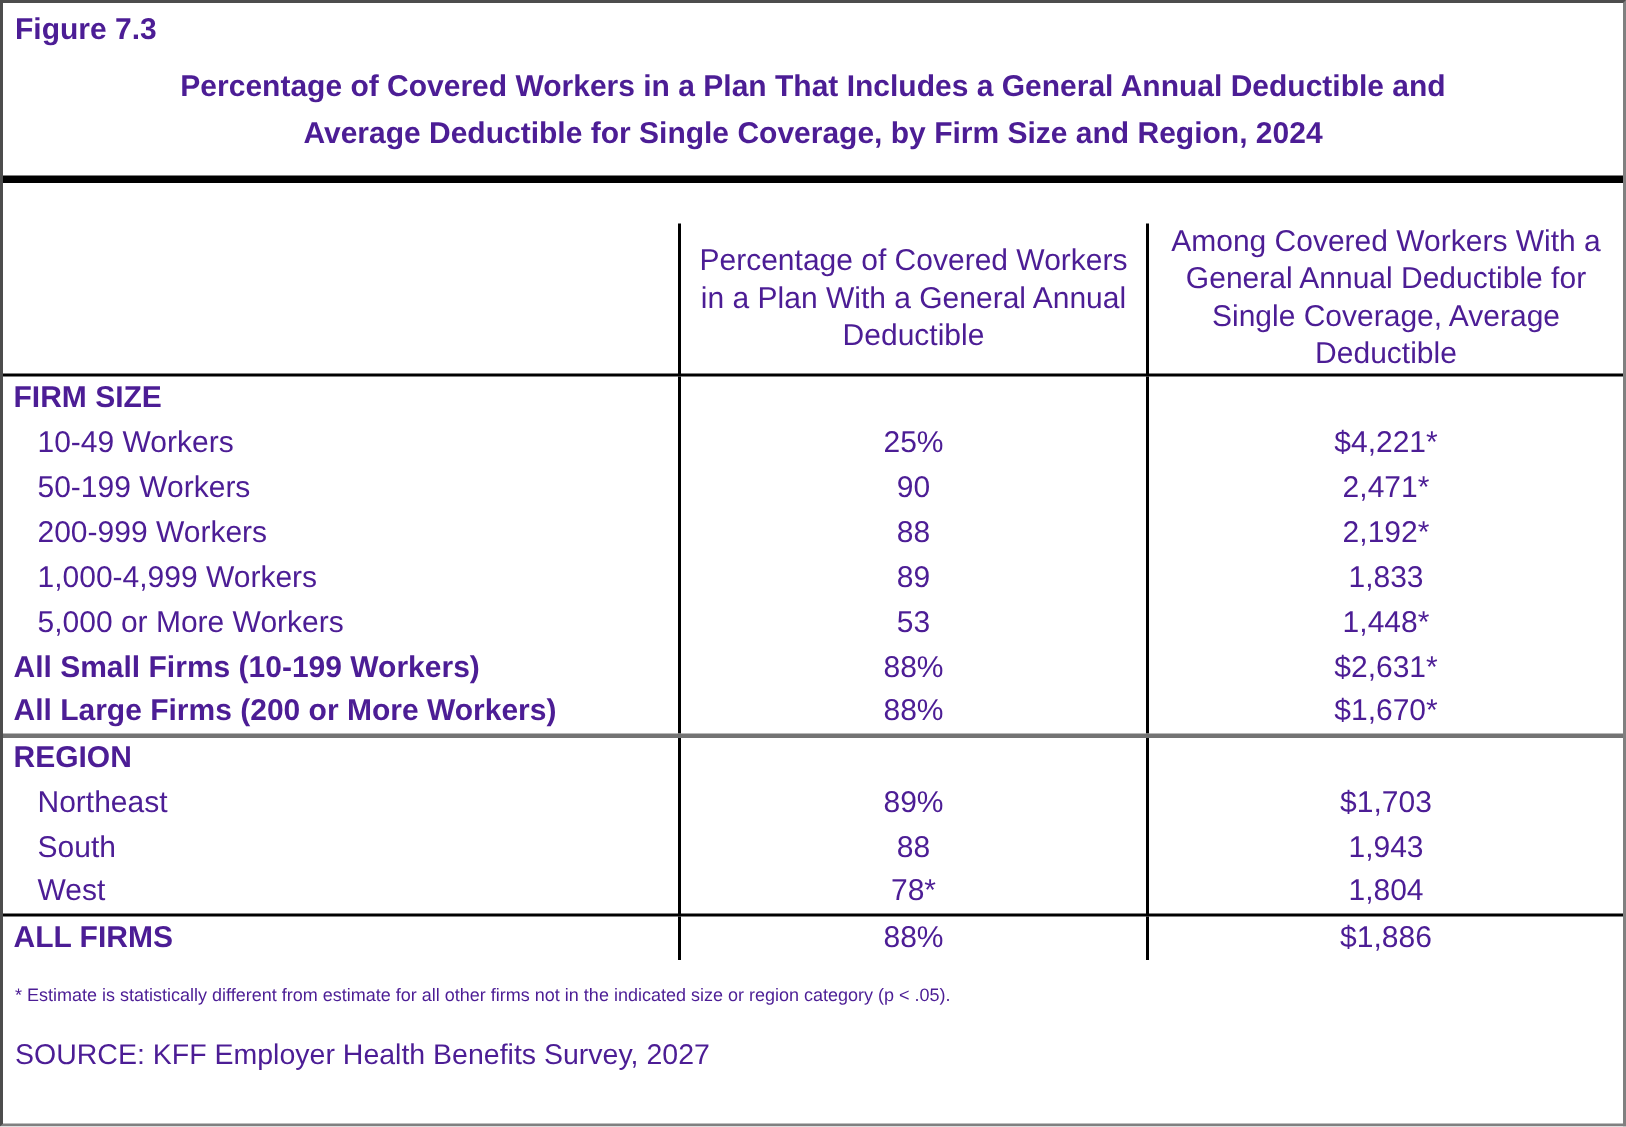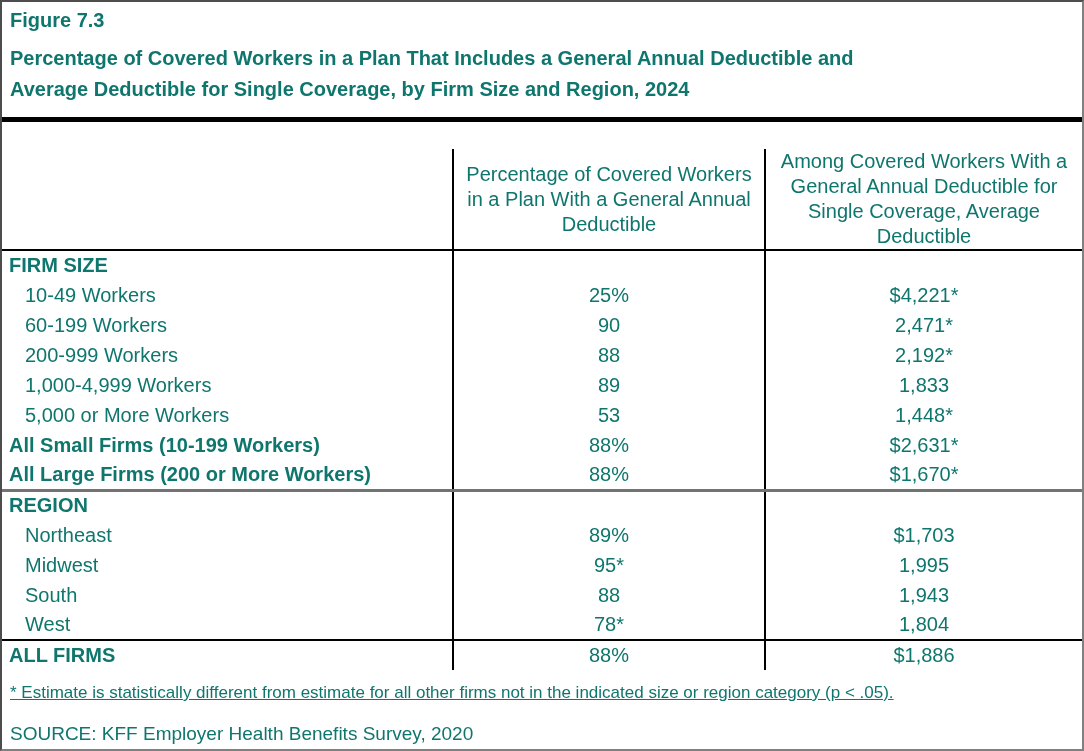--- a/index.html
+++ b/index.html
@@ -1,39 +1,40 @@
 <!DOCTYPE html>
 <html><head>
 <meta charset="utf-8">
 <style>
   * { margin: 0; padding: 0; box-sizing: border-box; }
   html, body { background: #fff; }
   .page {
     width: 1084px;
     height: 751px;
     background: #ffffff;
-    color: #0f766e;
+    color: #4c1d95;
     font-family: "Liberation Sans", "DejaVu Sans", sans-serif;
     border-top: 2px solid #4d4d4d;
     border-left: 2px solid #4d4d4d;
     border-right: 2px solid #808080;
     border-bottom: 2px solid #808080;
     overflow: hidden;
   }
   .header { padding: 8px 8px 0 8px; }
   .figure-label {
     font-size: 20px;
     font-weight: bold;
     line-height: 20px;
   }
   .title {
     margin-top: 13px;
     font-size: 20px;
     font-weight: bold;
     line-height: 31px;
+    text-align: center;
   }
   .title-rule {
     height: 5px;
     background: #000;
     margin-top: 12px;
   }
   table.data {
     border-collapse: collapse;
     table-layout: fixed;
     width: 100%;
@@ -59,23 +60,22 @@
   td.lbl { text-align: left; padding-left: 23px; white-space: nowrap; }
   td.val { text-align: center; }
   tr.row-section td.lbl,
   tr.row-total td.lbl,
   tr.row-grand td.lbl { padding-left: 7px; font-weight: bold; }
   tr.row-total td, tr.row-grand td { font-weight: normal; }
   tr.row-region-start { border-top: 3px solid #737373; }
   tr.row-grand { border-top: 2px solid #000; }
   .footnote {
     margin: 13px 8px 0 8px;
-    font-size: 17px;
+    font-size: 12px;
     line-height: 20px;
-    text-decoration: underline;
   }
   .source {
     margin: 20px 8px 0 8px;
     font-size: 19px;
     line-height: 22px;
   }
 </style>
 </head>
 <body>
 
@@ -109,21 +109,21 @@
         <td class="lbl">FIRM SIZE</td>
         <td class="val c2"></td>
         <td class="val c3"></td>
       </tr>
       <tr class="row-item">
         <td class="lbl">10-49 Workers</td>
         <td class="val c2">25%</td>
         <td class="val c3">$4,221*</td>
       </tr>
       <tr class="row-item">
-        <td class="lbl">60-199 Workers</td>
+        <td class="lbl">50-199 Workers</td>
         <td class="val c2">90</td>
         <td class="val c3">2,471*</td>
       </tr>
       <tr class="row-item">
         <td class="lbl">200-999 Workers</td>
         <td class="val c2">88</td>
         <td class="val c3">2,192*</td>
       </tr>
       <tr class="row-item">
         <td class="lbl">1,000-4,999 Workers</td>
@@ -149,38 +149,33 @@
         <td class="lbl">REGION</td>
         <td class="val c2"></td>
         <td class="val c3"></td>
       </tr>
       <tr class="row-item">
         <td class="lbl">Northeast</td>
         <td class="val c2">89%</td>
         <td class="val c3">$1,703</td>
       </tr>
       <tr class="row-item">
-        <td class="lbl">Midwest</td>
-        <td class="val c2">95*</td>
-        <td class="val c3">1,995</td>
-      </tr>
-      <tr class="row-item">
         <td class="lbl">South</td>
         <td class="val c2">88</td>
         <td class="val c3">1,943</td>
       </tr>
       <tr class="row-item">
         <td class="lbl">West</td>
         <td class="val c2">78*</td>
         <td class="val c3">1,804</td>
       </tr>
       <tr class="row-grand">
         <td class="lbl">ALL FIRMS</td>
         <td class="val c2">88%</td>
         <td class="val c3">$1,886</td>
       </tr>
     </tbody>
   </table>
 
   <div class="footnote">* Estimate is statistically different from estimate for all other firms not in the indicated size or region category (p &lt; .05).</div>
-  <div class="source">SOURCE: KFF Employer Health Benefits Survey, 2020</div>
+  <div class="source">SOURCE: KFF Employer Health Benefits Survey, 2027</div>
 
 </div>
 
 </body></html>

